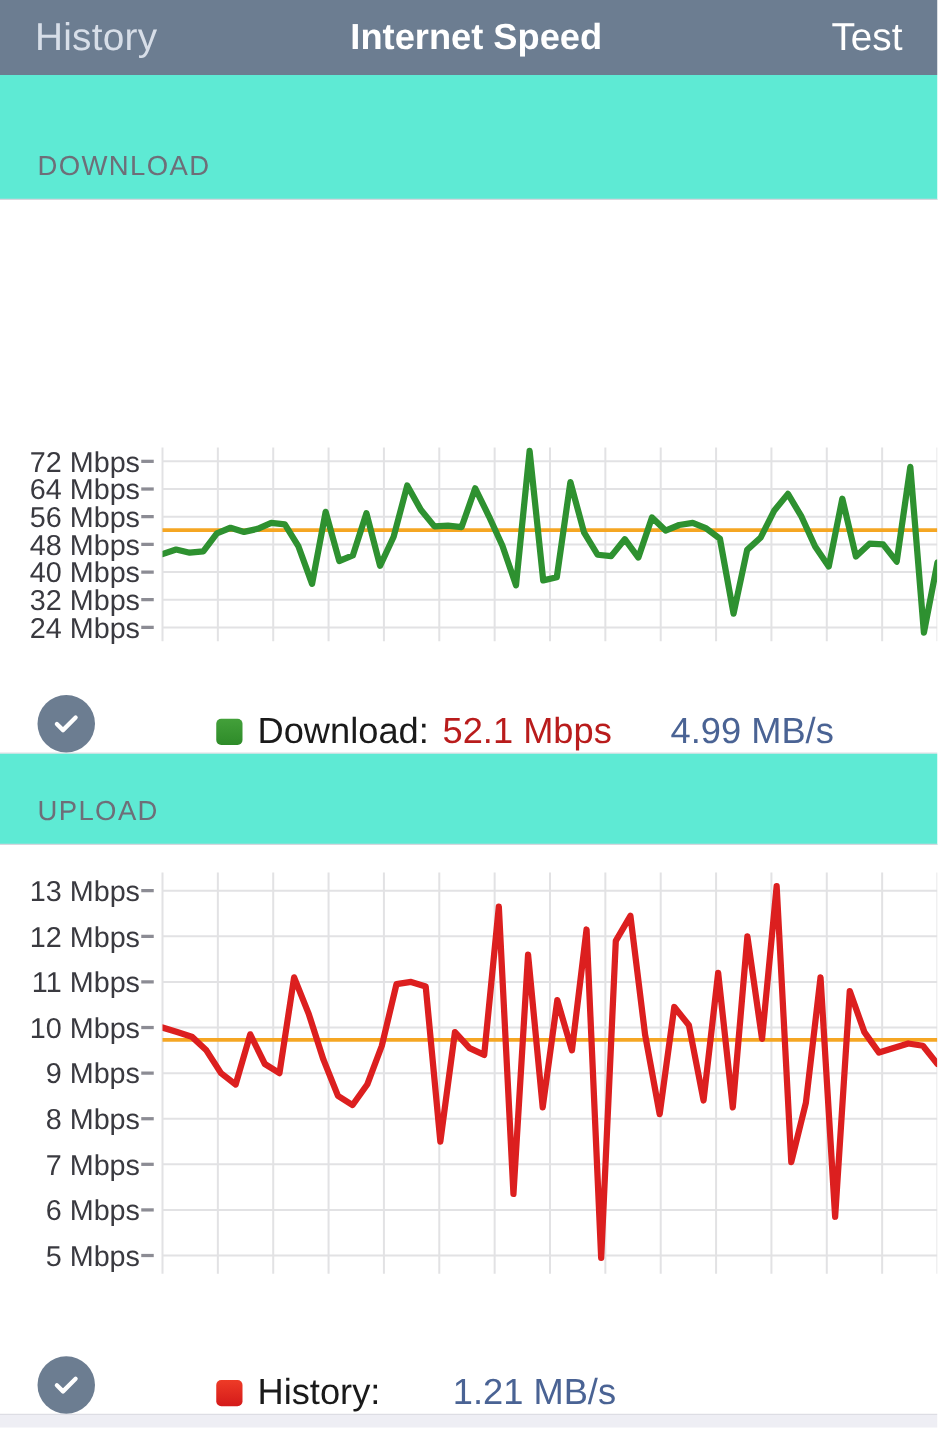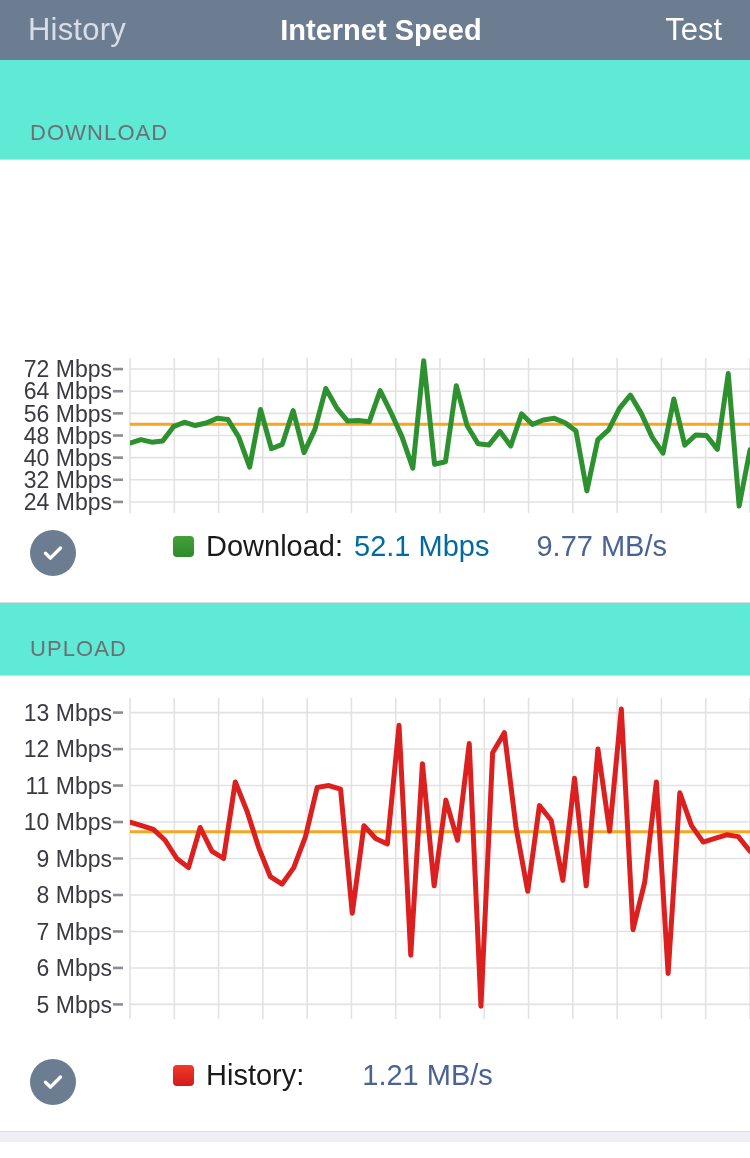--- a/index.html
+++ b/index.html
@@ -63,21 +63,21 @@
   }
 
   
   .chart-block { background:#ffffff; position:relative; }
   .chart-svg { display:block; }
 
   
   .legend-row {
     background:#ffffff;
     display:flex;
-    align-items:flex-start;
+    align-items:flex-end;
     height:73px;
     border-bottom:1px solid #dddde4;
     padding-left:30px;
   }
   .check-badge {
     width:46px; height:46px;
     border-radius:50%;
     background:#6c7d91;
     display:flex;
     align-items:center;
@@ -98,21 +98,21 @@
   }
   .legend-swatch.dl { background:linear-gradient(#43a03a,#2e8b29); }
   .legend-swatch.ul { background:linear-gradient(#ee3b27,#d41a1a); }
   .legend-name {
     color:#1a1a1a;
     font-size:29px;
     margin-right:11px;
     white-space:nowrap;
   }
   .legend-mbps {
-    color:#0369a1;
+    color:#b91c1c;
     font-size:29px;
     white-space:nowrap;
   }
   .legend-mbs {
     color:#4a6394;
     font-size:29px;
     margin-left:47px;
     white-space:nowrap;
   }
   .footer-pad { height:10px; background:#eeeef4; }
@@ -183,21 +183,21 @@
   <div class="legend-row">
     <div class="check-badge">
       <svg width="26" height="26" viewBox="0 0 26 26" aria-hidden="true">
         <path d="M5.5 13.2 L10.4 18.1 L20.5 8.0" fill="none" stroke="#ffffff" stroke-width="3.4" stroke-linecap="round" stroke-linejoin="round"></path>
       </svg>
     </div>
     <div class="legend-body">
       <span class="legend-swatch dl"></span>
       <span class="legend-name">Download:</span>
       <span class="legend-mbps">52.1 Mbps</span>
-      <span class="legend-mbs">9.77 MB/s</span>
+      <span class="legend-mbs">4.99 MB/s</span>
     </div>
   </div>
 
   <div class="section-header">
     <span class="section-header-label">UPLOAD</span>
   </div>
 
   <div class="chart-block">
     <svg class="chart-svg" id="svg-upload" width="750" height="383" viewBox="0 0 750 383">
         <line x1="130" x2="750" y1="328.4090909090909" y2="328.4090909090909" stroke="#e2e2e4" stroke-width="1.6"></line>

